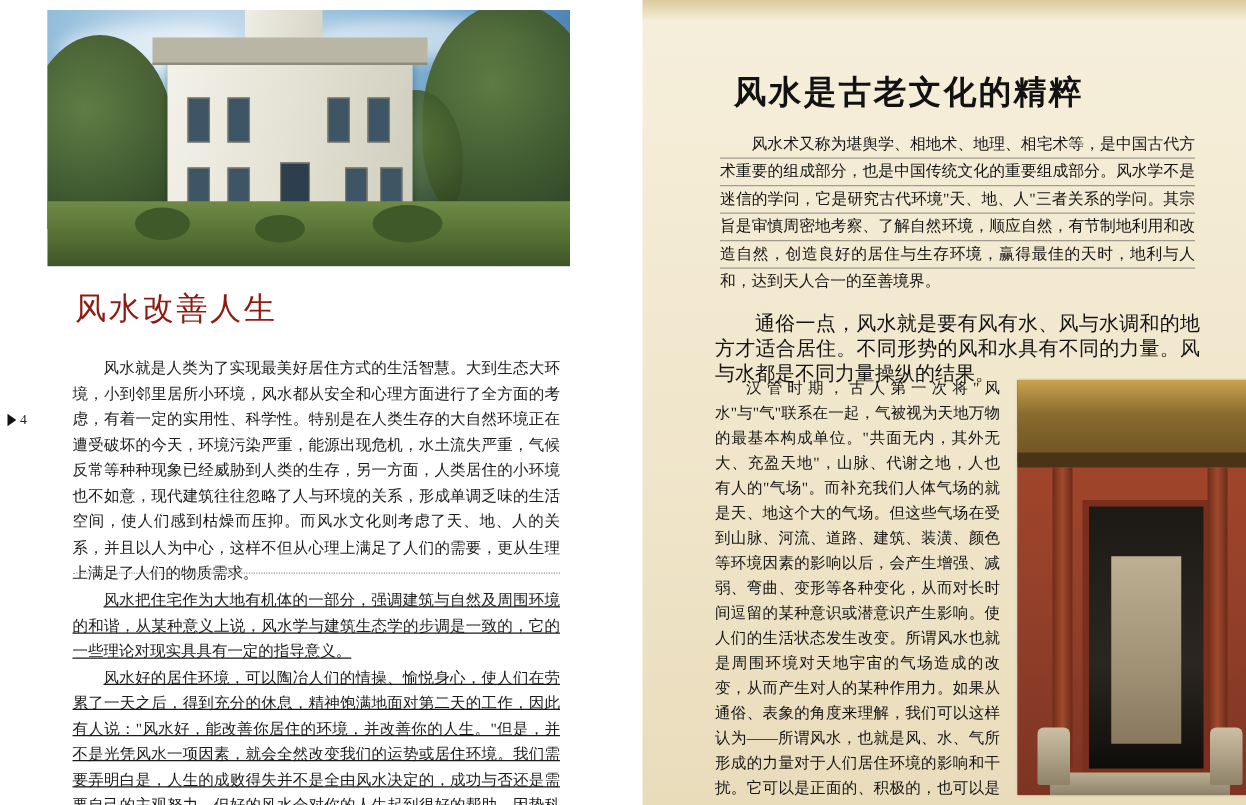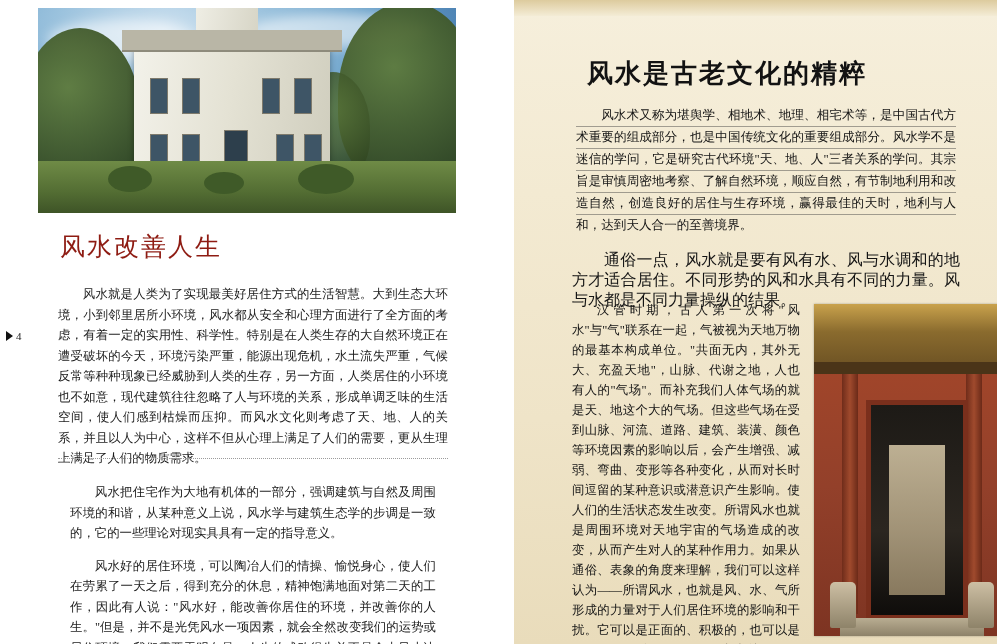--- a/index.html
+++ b/index.html
@@ -155,22 +155,23 @@
     left: 20px;
     top: 462px;
     width: 390px;
     font-size: 12.4px;
     line-height: 20.5px;
     color: #1a1a1a;
     text-align: justify;
     text-justify: inter-ideograph;
   }
   .left-body2 p {
-    margin: 12px;
+    margin: 0;
     text-indent: 2em;
+    text-decoration: underline;
   }
   .page-marker {
     position: absolute;
     left: 6px;
     top: 330px;
     display: flex;
     align-items: center;
     gap: 3px;
     font-size: 11px;
     color: #222;

